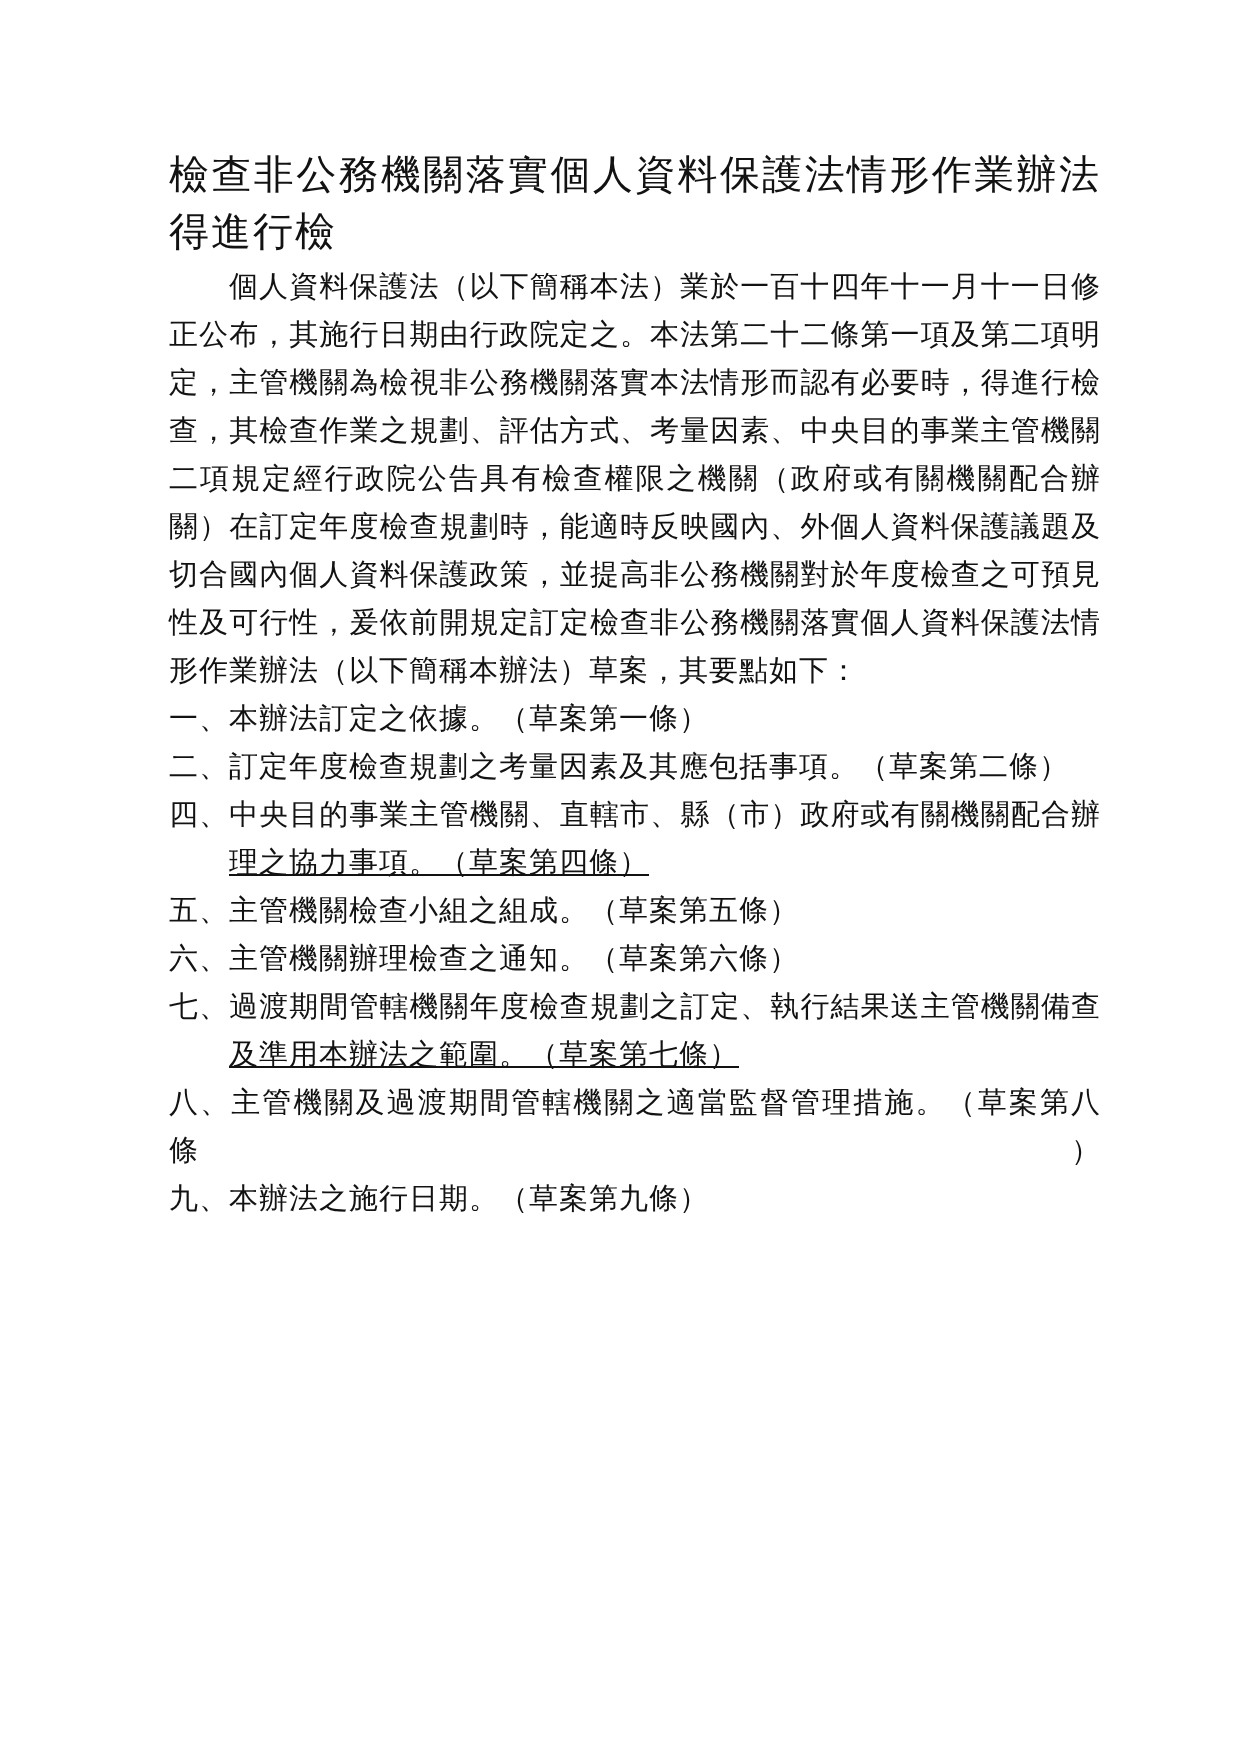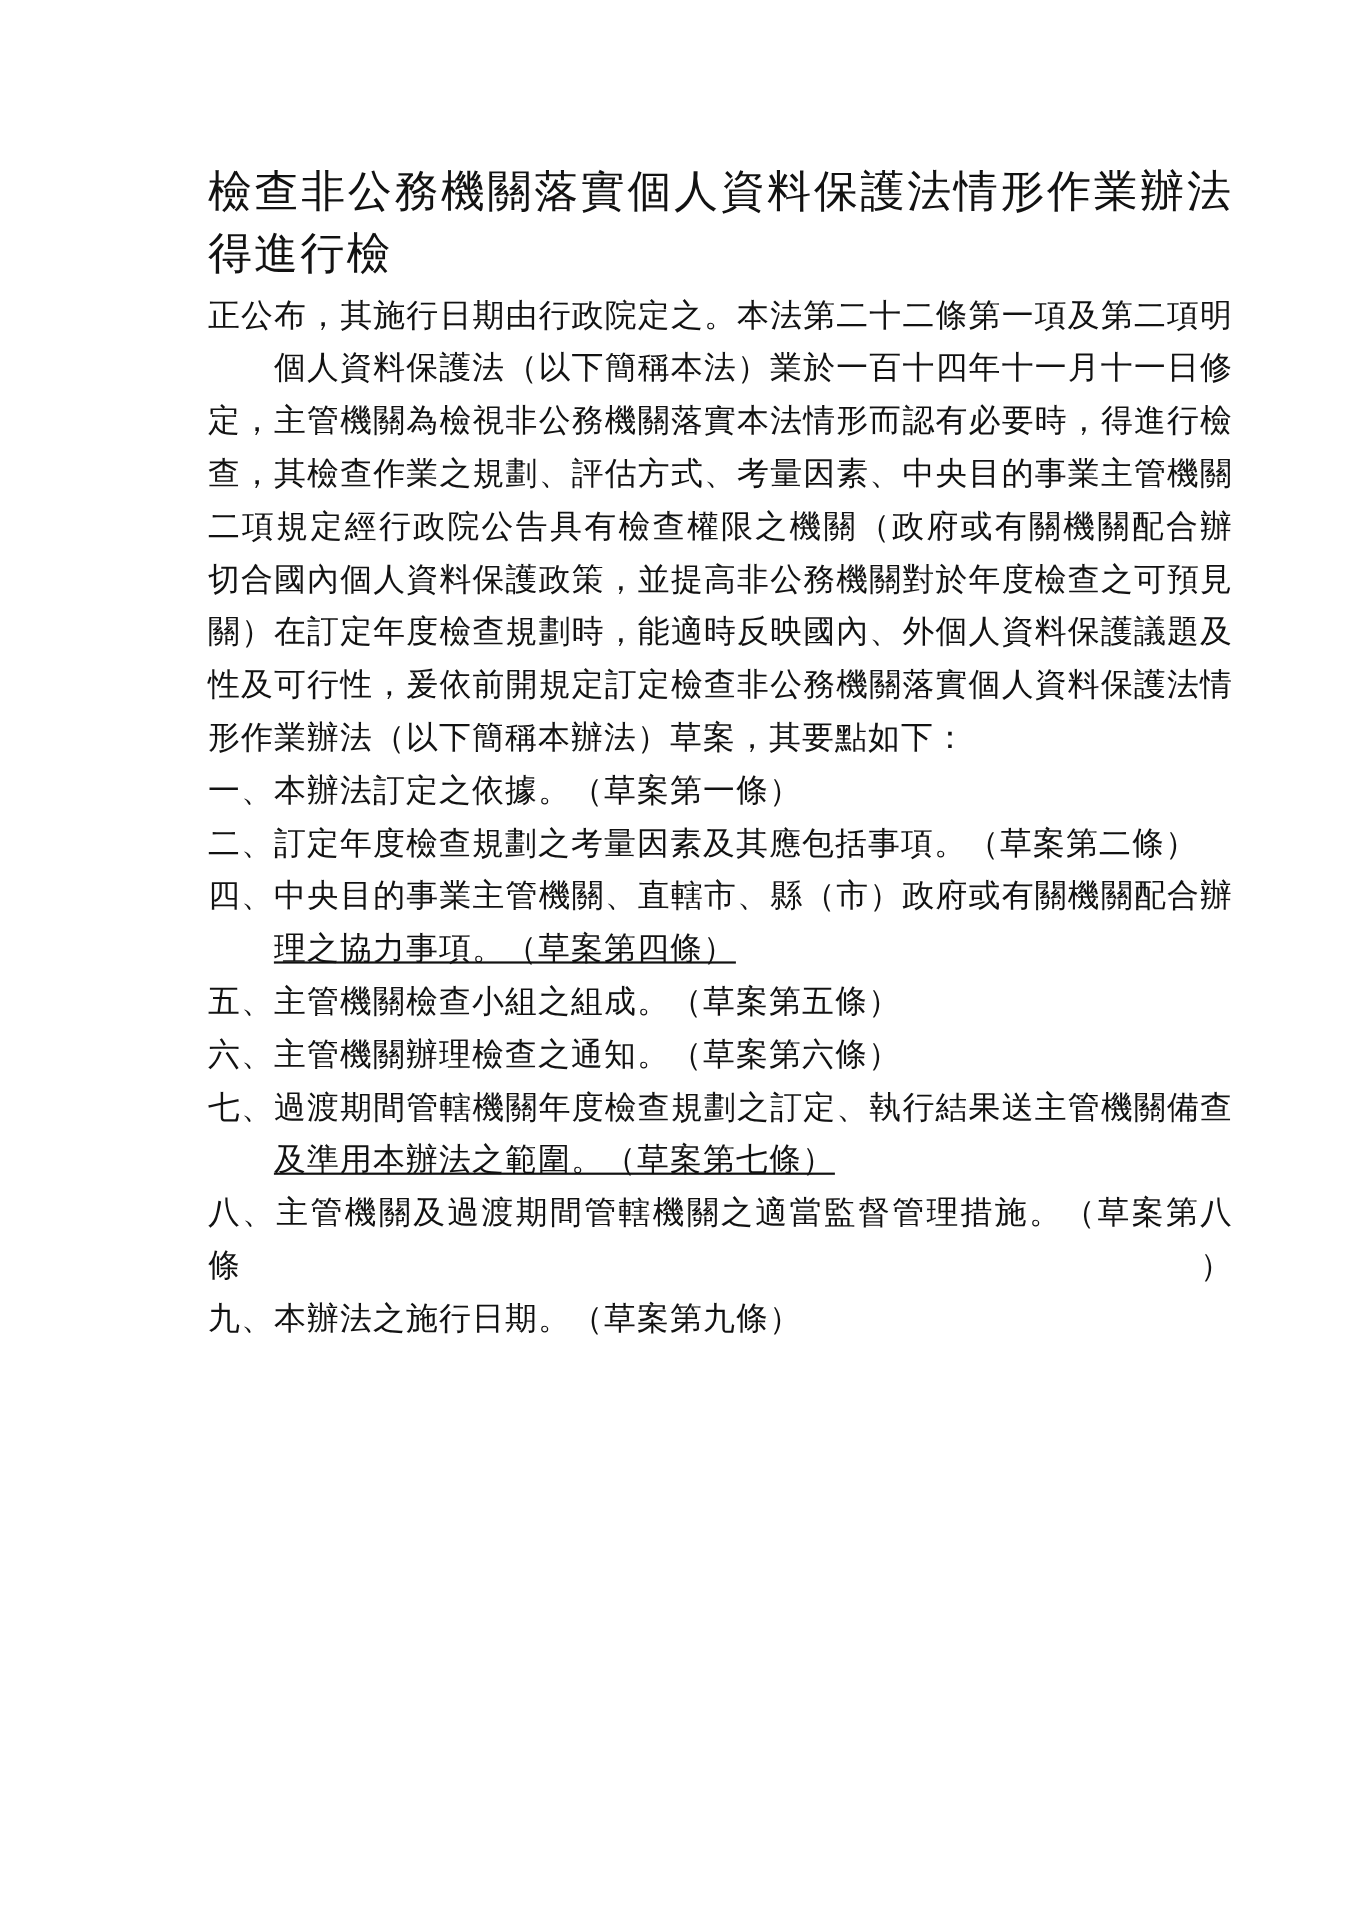--- a/index.html
+++ b/index.html
@@ -11,21 +11,21 @@
     position: relative;
     width: 1241px;
     height: 1755px;
     background: #ffffff;
     color: #121212;
     font-family: "DejaVu Serif", "Liberation Serif", serif;
     overflow: hidden;
   }
   .content {
     position: absolute;
-    left: 189px;
+    left: 169px;
     top: 146px;
     width: 932px;
   }
   .doc-title {
     margin: 0;
     font-size: 40px;
     line-height: 57px;
     font-weight: normal;
     letter-spacing: 2px;
   }
@@ -60,27 +60,27 @@
   <div class="content">
 
     <h1 class="doc-title">
       <div class="tline full">檢查非公務機關落實個人資料保護法情形作業辦法</div>
       <div class="tline">得進行檢</div>
     </h1>
 
     <div class="doc-body">
 
       <div>
+        <div class="bline full indent">個人資料保護法（以下簡稱本法）業於一百十四年十一月十一日修</div>
         <div class="bline full">正公布，其施行日期由行政院定之。本法第二十二條第一項及第二項明</div>
-        <div class="bline full indent">個人資料保護法（以下簡稱本法）業於一百十四年十一月十一日修</div>
         <div class="bline full">定，主管機關為檢視非公務機關落實本法情形而認有必要時，得進行檢</div>
         <div class="bline full">查，其檢查作業之規劃、評估方式、考量因素、中央目的事業主管機關</div>
         <div class="bline full">二項規定經行政院公告具有檢查權限之機關（政府或有關機關配合辦</div>
+        <div class="bline full">關）在訂定年度檢查規劃時，能適時反映國內、外個人資料保護議題及</div>
         <div class="bline full">切合國內個人資料保護政策，並提高非公務機關對於年度檢查之可預見</div>
-        <div class="bline full">關）在訂定年度檢查規劃時，能適時反映國內、外個人資料保護議題及</div>
         <div class="bline full">性及可行性，爰依前開規定訂定檢查非公務機關落實個人資料保護法情</div>
         <div class="bline">形作業辦法（以下簡稱本辦法）草案，其要點如下：</div>
       </div>
 
       <div>
         <div>
           <div class="bline">一、本辦法訂定之依據。（草案第一條）</div>
         </div>
         <div>
           <div class="bline">二、訂定年度檢查規劃之考量因素及其應包括事項。（草案第二條）</div>

